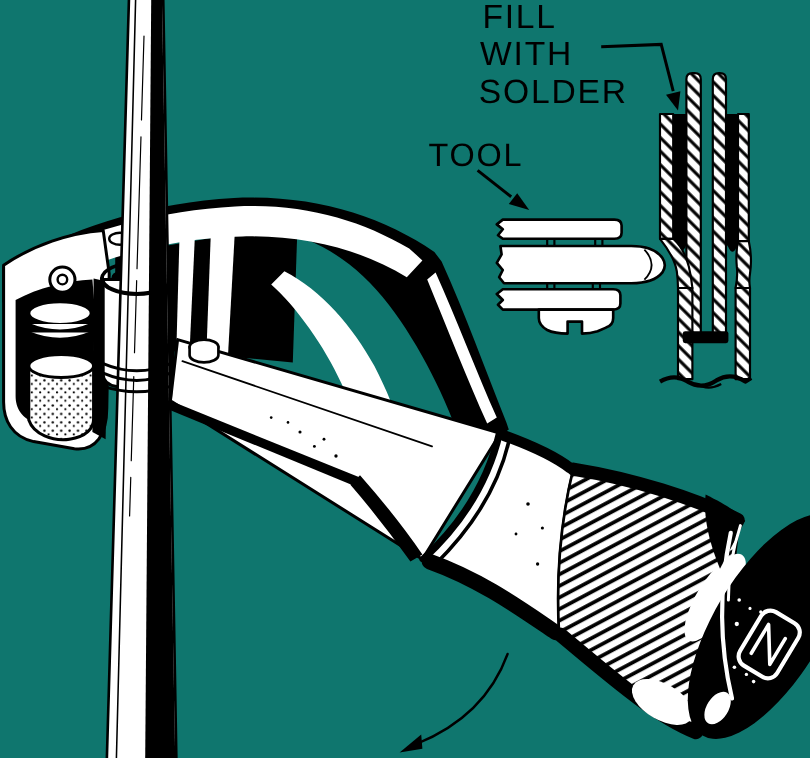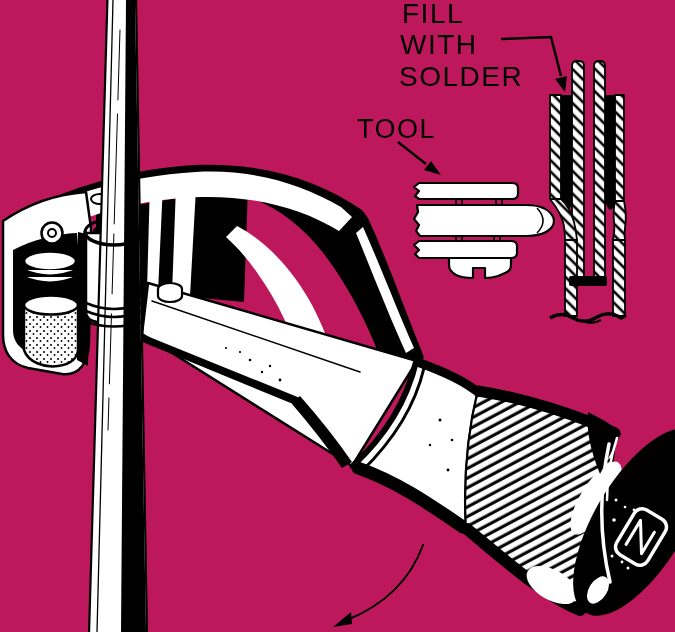--- a/index.html
+++ b/index.html
@@ -1,19 +1,19 @@
 <!DOCTYPE html>
 <html><head>
 <meta charset="utf-8">
 <style>
   html,body{margin:0;padding:0;background:#ffffff;}
   .stage{
     position:relative;
     width:675px;height:632px;
-    background:#be185d;
+    background:#0f766e;
     overflow:hidden;
     font-family:"Liberation Sans", sans-serif;
   }
   svg{display:block;}
   text{
     font-family:"Liberation Sans", sans-serif;
     fill:#000;
     letter-spacing:1.5px;
   }
   .callout{font-size:28px;}

